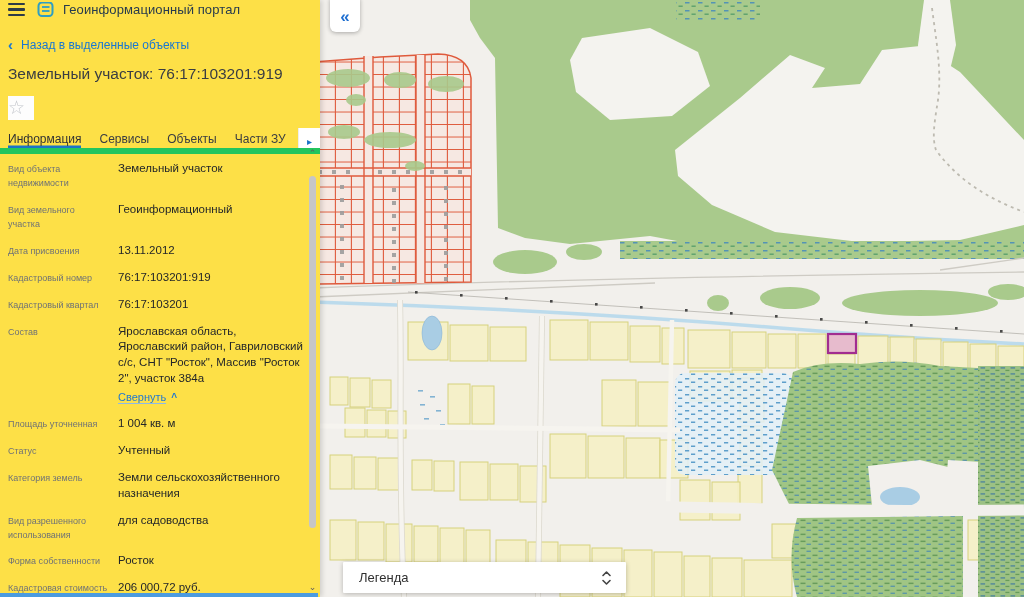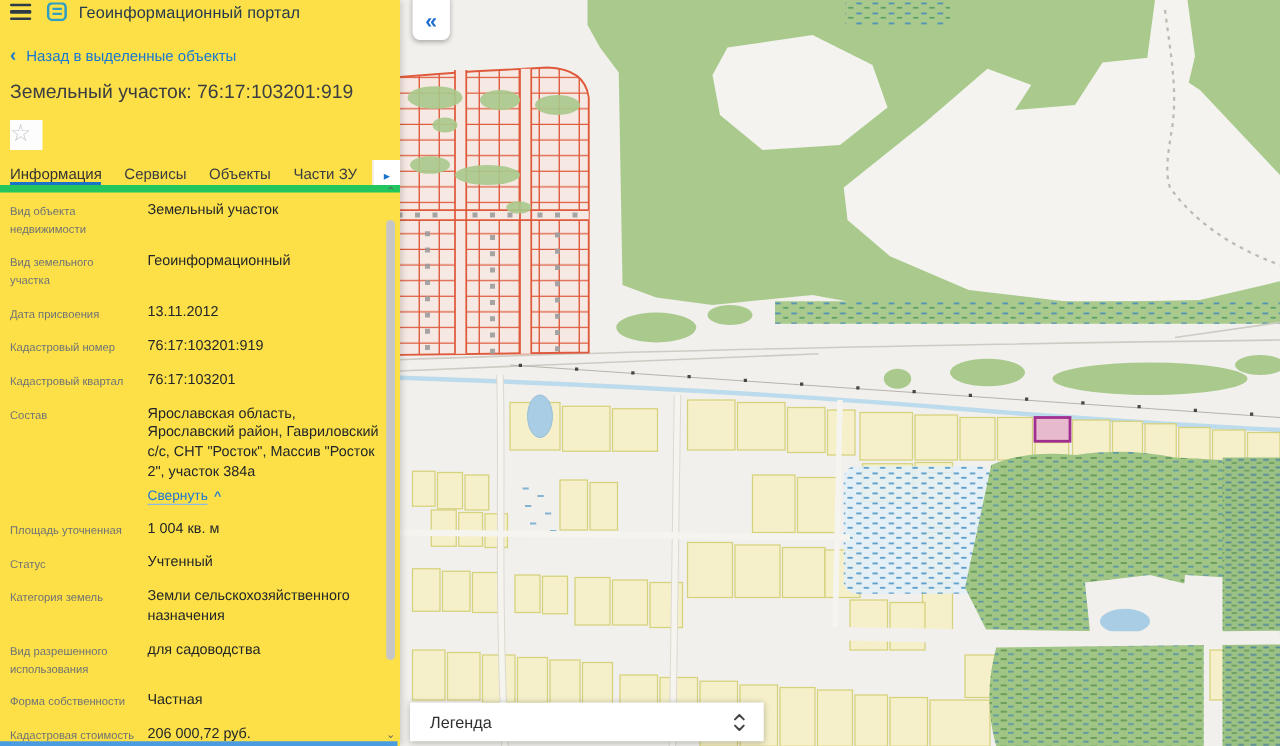--- a/index.html
+++ b/index.html
@@ -54,21 +54,21 @@
     background:#c6c6c6; border-radius:4px; cursor:pointer; }
   .bottom-accent { position:absolute; left:0; bottom:0; width:318px; height:4px;
     background:#4b9be0; }
 
   
   .map { position:absolute; left:320px; top:0; width:704px; height:597px; background:#f2f0ec; }
   .map svg { display:block; }
   .collapse-btn { position:absolute; left:10px; top:-5px; width:30px; height:37px;
     background:#fff; border:none; border-radius:6px; box-shadow:0 1px 4px rgba(0,0,0,.3);
     color:#1f6fd1; font-size:17px; font-weight:bold; cursor:pointer; padding-top:6px; }
-  .legend { position:absolute; left:8px; bottom:4px; width:283px; height:31px; background:#fff;
+  .legend { position:absolute; left:23px; bottom:4px; width:283px; height:31px; background:#fff;
     box-shadow:0 1px 5px rgba(0,0,0,.25); display:flex; align-items:center;
     justify-content:space-between; padding:0 14px 0 16px; cursor:pointer; border-radius:1px; }
   .legend .ttl { font-size:13px; color:#2f2f2f; }
 </style>
 </head>
 <body>
 
 <div class="stage">
 
   <div class="sidebar">
@@ -167,21 +167,21 @@
         </div>
         <div class="row">
           <div class="lab">Вид разрешенного использования</div>
           <div>
             <div class="val">для садоводства</div>
           </div>
         </div>
         <div class="row">
           <div class="lab">Форма собственности</div>
           <div>
-            <div class="val">Частная</div>
+            <div class="val">Росток</div>
           </div>
         </div>
         <div class="row">
           <div class="lab">Кадастровая стоимость</div>
           <div>
             <div class="val">206 000,72 руб.</div>
           </div>
         </div>
       </div>
 

